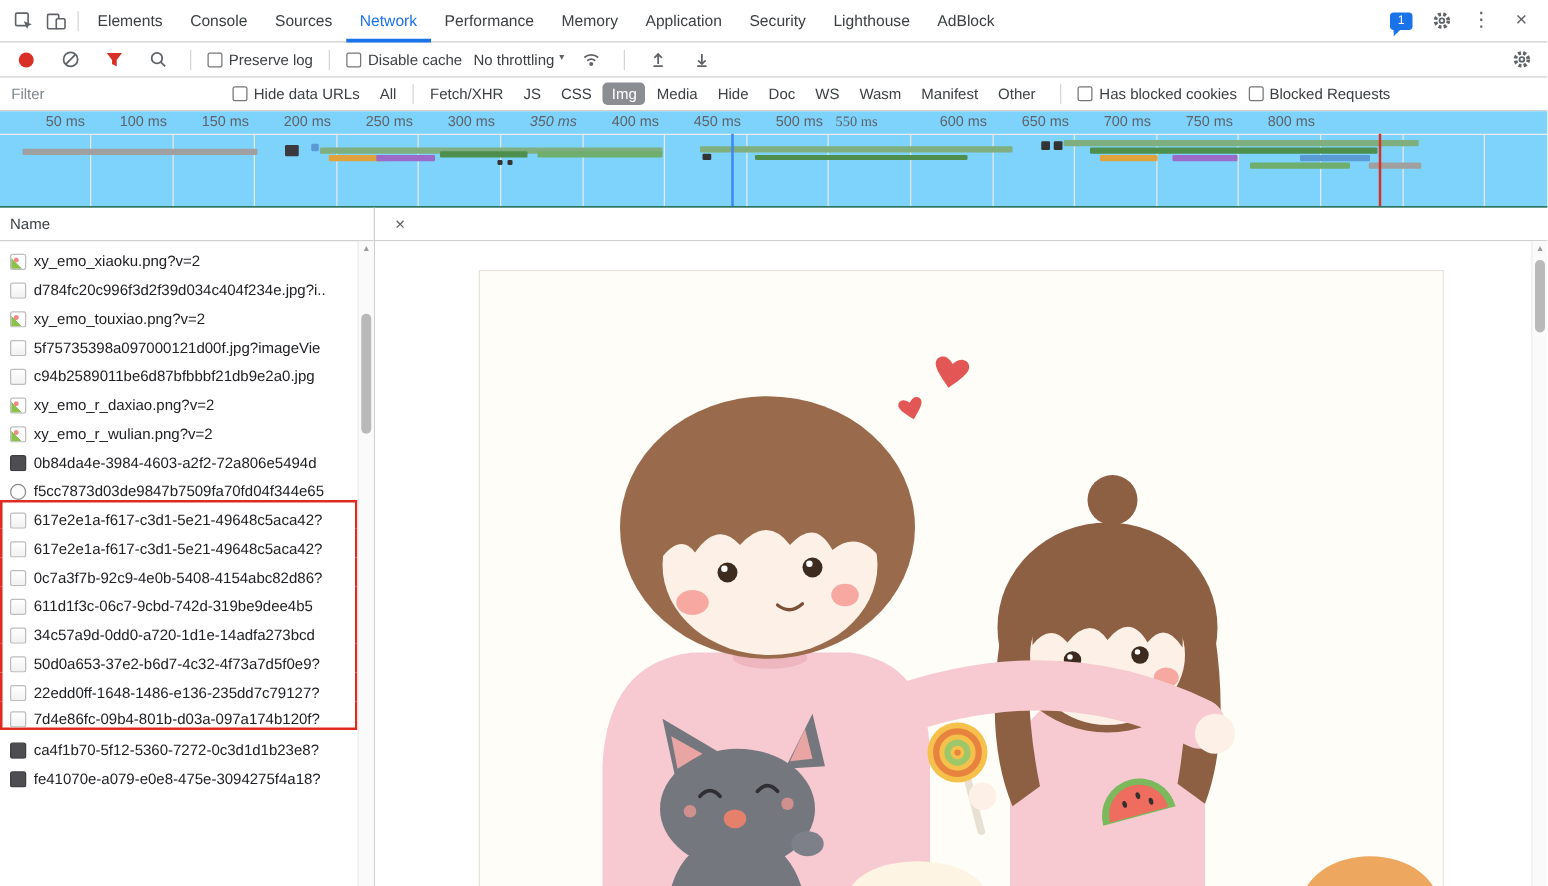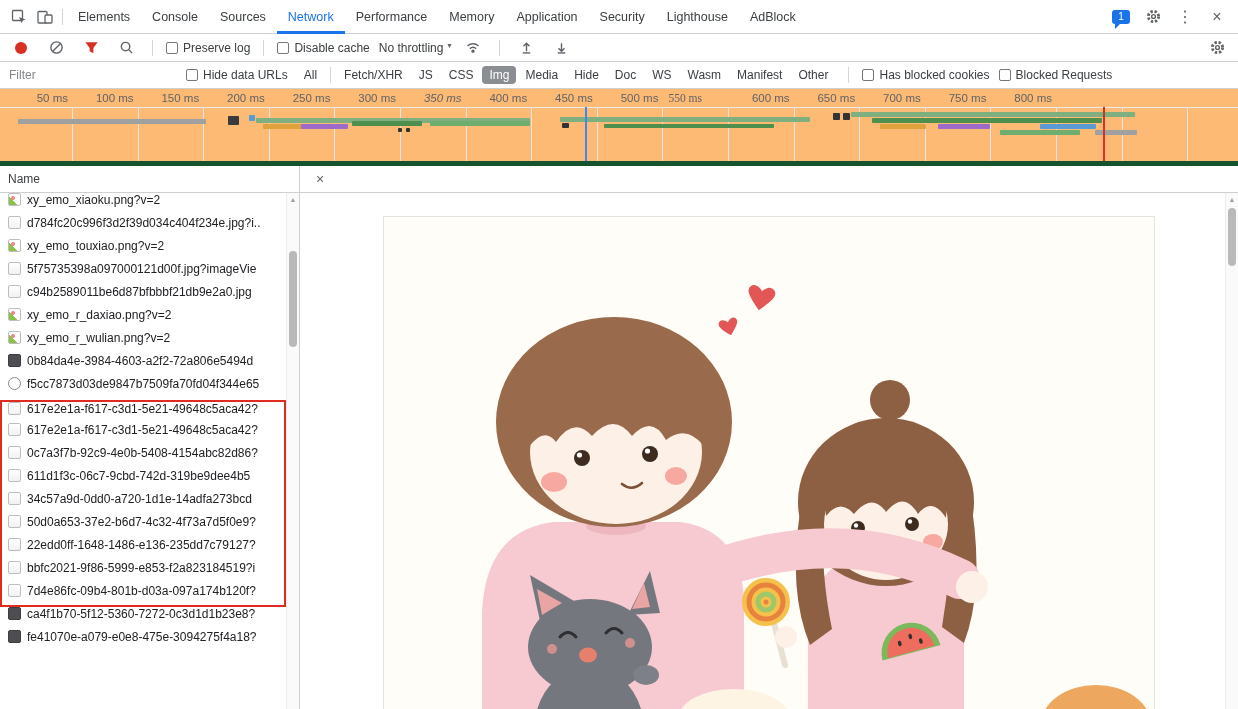--- a/index.html
+++ b/index.html
@@ -32,33 +32,33 @@
 
   
   .filterbar{height:27px;display:flex;align-items:center;gap:9px;padding:0 9px;border-bottom:1px solid #d0d0d0;flex:0 0 auto}
   .filter-input{width:168px;border:none;outline:none;font:inherit;color:#202124;background:transparent}
   .filter-input::placeholder{color:#80868b}
   .chiprow{display:flex;align-items:center;gap:2px}
   .chip{padding:2px 7px;border-radius:4px;color:#3c4043;white-space:nowrap;cursor:default}
   .chip.active{background:#8a8d91;color:#fff}
 
   
-  .overview{position:relative;height:77px;border-bottom:5px solid #14532d;overflow:hidden;flex:0 0 auto;background:#fdba74}
+  .overview{position:relative;height:77px;border-bottom:1px solid #14532d;overflow:hidden;flex:0 0 auto;background:#7dd3fc}
   .tickline{position:absolute;left:0;right:0;top:18px;height:1px;background:#ececec}
   .tick{position:absolute;top:3px;width:58px;text-align:right;color:#5f6368;font-size:11.5px}
   .gridline{position:absolute;top:18px;bottom:0;width:1px;background:#e7e7e7}
   .bar{position:absolute;border-radius:1px}
   .eventline{position:absolute;top:18px;bottom:0;width:2px}
 
   
   .main{flex:1;display:flex;min-height:0}
   .requests{width:300px;flex:0 0 300px;border-right:1px solid #d0d0d0;display:flex;flex-direction:column;position:relative;min-height:0}
   .name-header{height:27px;line-height:26px;padding-left:8px;border-bottom:1px solid #d0d0d0;color:#3c4043;flex:0 0 27px}
   .req-rows{flex:1;overflow:hidden;padding-right:13px}
-  .req-row{height:23px;display:flex;align-items:flex-start;gap:6px;padding:0 4px 0 8px;white-space:nowrap;overflow:hidden;cursor:default}
+  .req-row{height:23px;display:flex;align-items:flex-end;gap:6px;padding:0 4px 0 8px;white-space:nowrap;overflow:hidden;cursor:default}
   .req-name{overflow:hidden;color:#202124;font-size:12px}
   .ficon{flex:0 0 13px;width:13px;height:13px;border:1px solid #bdbdbd;background:#fff;border-radius:2px}
   .ficon.img{background:
     radial-gradient(circle at 4px 4px,#ef8a8a 0 1.6px,transparent 2.3px),
     linear-gradient(to top right,#8bc34a 0 38%,transparent 39%),#fff}
   .ficon.doc{background:linear-gradient(#fff,#f1f1f1)}
   .ficon.dark{background:#4e4e52;border-color:#3e3e42}
   .ficon.circle{border-radius:50%;border-color:#8a8a8a;background:#fcfcfc}
   .ficon.pink{background:#f4cdd4;border-color:#d8a7b0}
   .flag{border-left:2px solid #e02b20;border-right:2px solid #e02b20;padding-left:6px}
@@ -347,24 +347,20 @@
             <span class="req-name">34c57a9d-0dd0-a720-1d1e-14adfa273bcd</span>
           </div>
           <div class="req-row flag">
             <span class="ficon doc"></span>
             <span class="req-name">50d0a653-37e2-b6d7-4c32-4f73a7d5f0e9?</span>
           </div>
           <div class="req-row flag">
             <span class="ficon doc"></span>
             <span class="req-name">22edd0ff-1648-1486-e136-235dd7c79127?</span>
           </div>
-          <div class="req-row flag">
-            <span class="ficon doc"></span>
-            <span class="req-name">bbfc2021-9f86-5999-e853-f2a823184519?i</span>
-          </div>
           <div class="req-row flag flag-last">
             <span class="ficon doc"></span>
             <span class="req-name">7d4e86fc-09b4-801b-d03a-097a174b120f?</span>
           </div>
           <div class="req-row">
             <span class="ficon dark"></span>
             <span class="req-name">ca4f1b70-5f12-5360-7272-0c3d1d1b23e8?</span>
           </div>
           <div class="req-row">
             <span class="ficon dark"></span>

